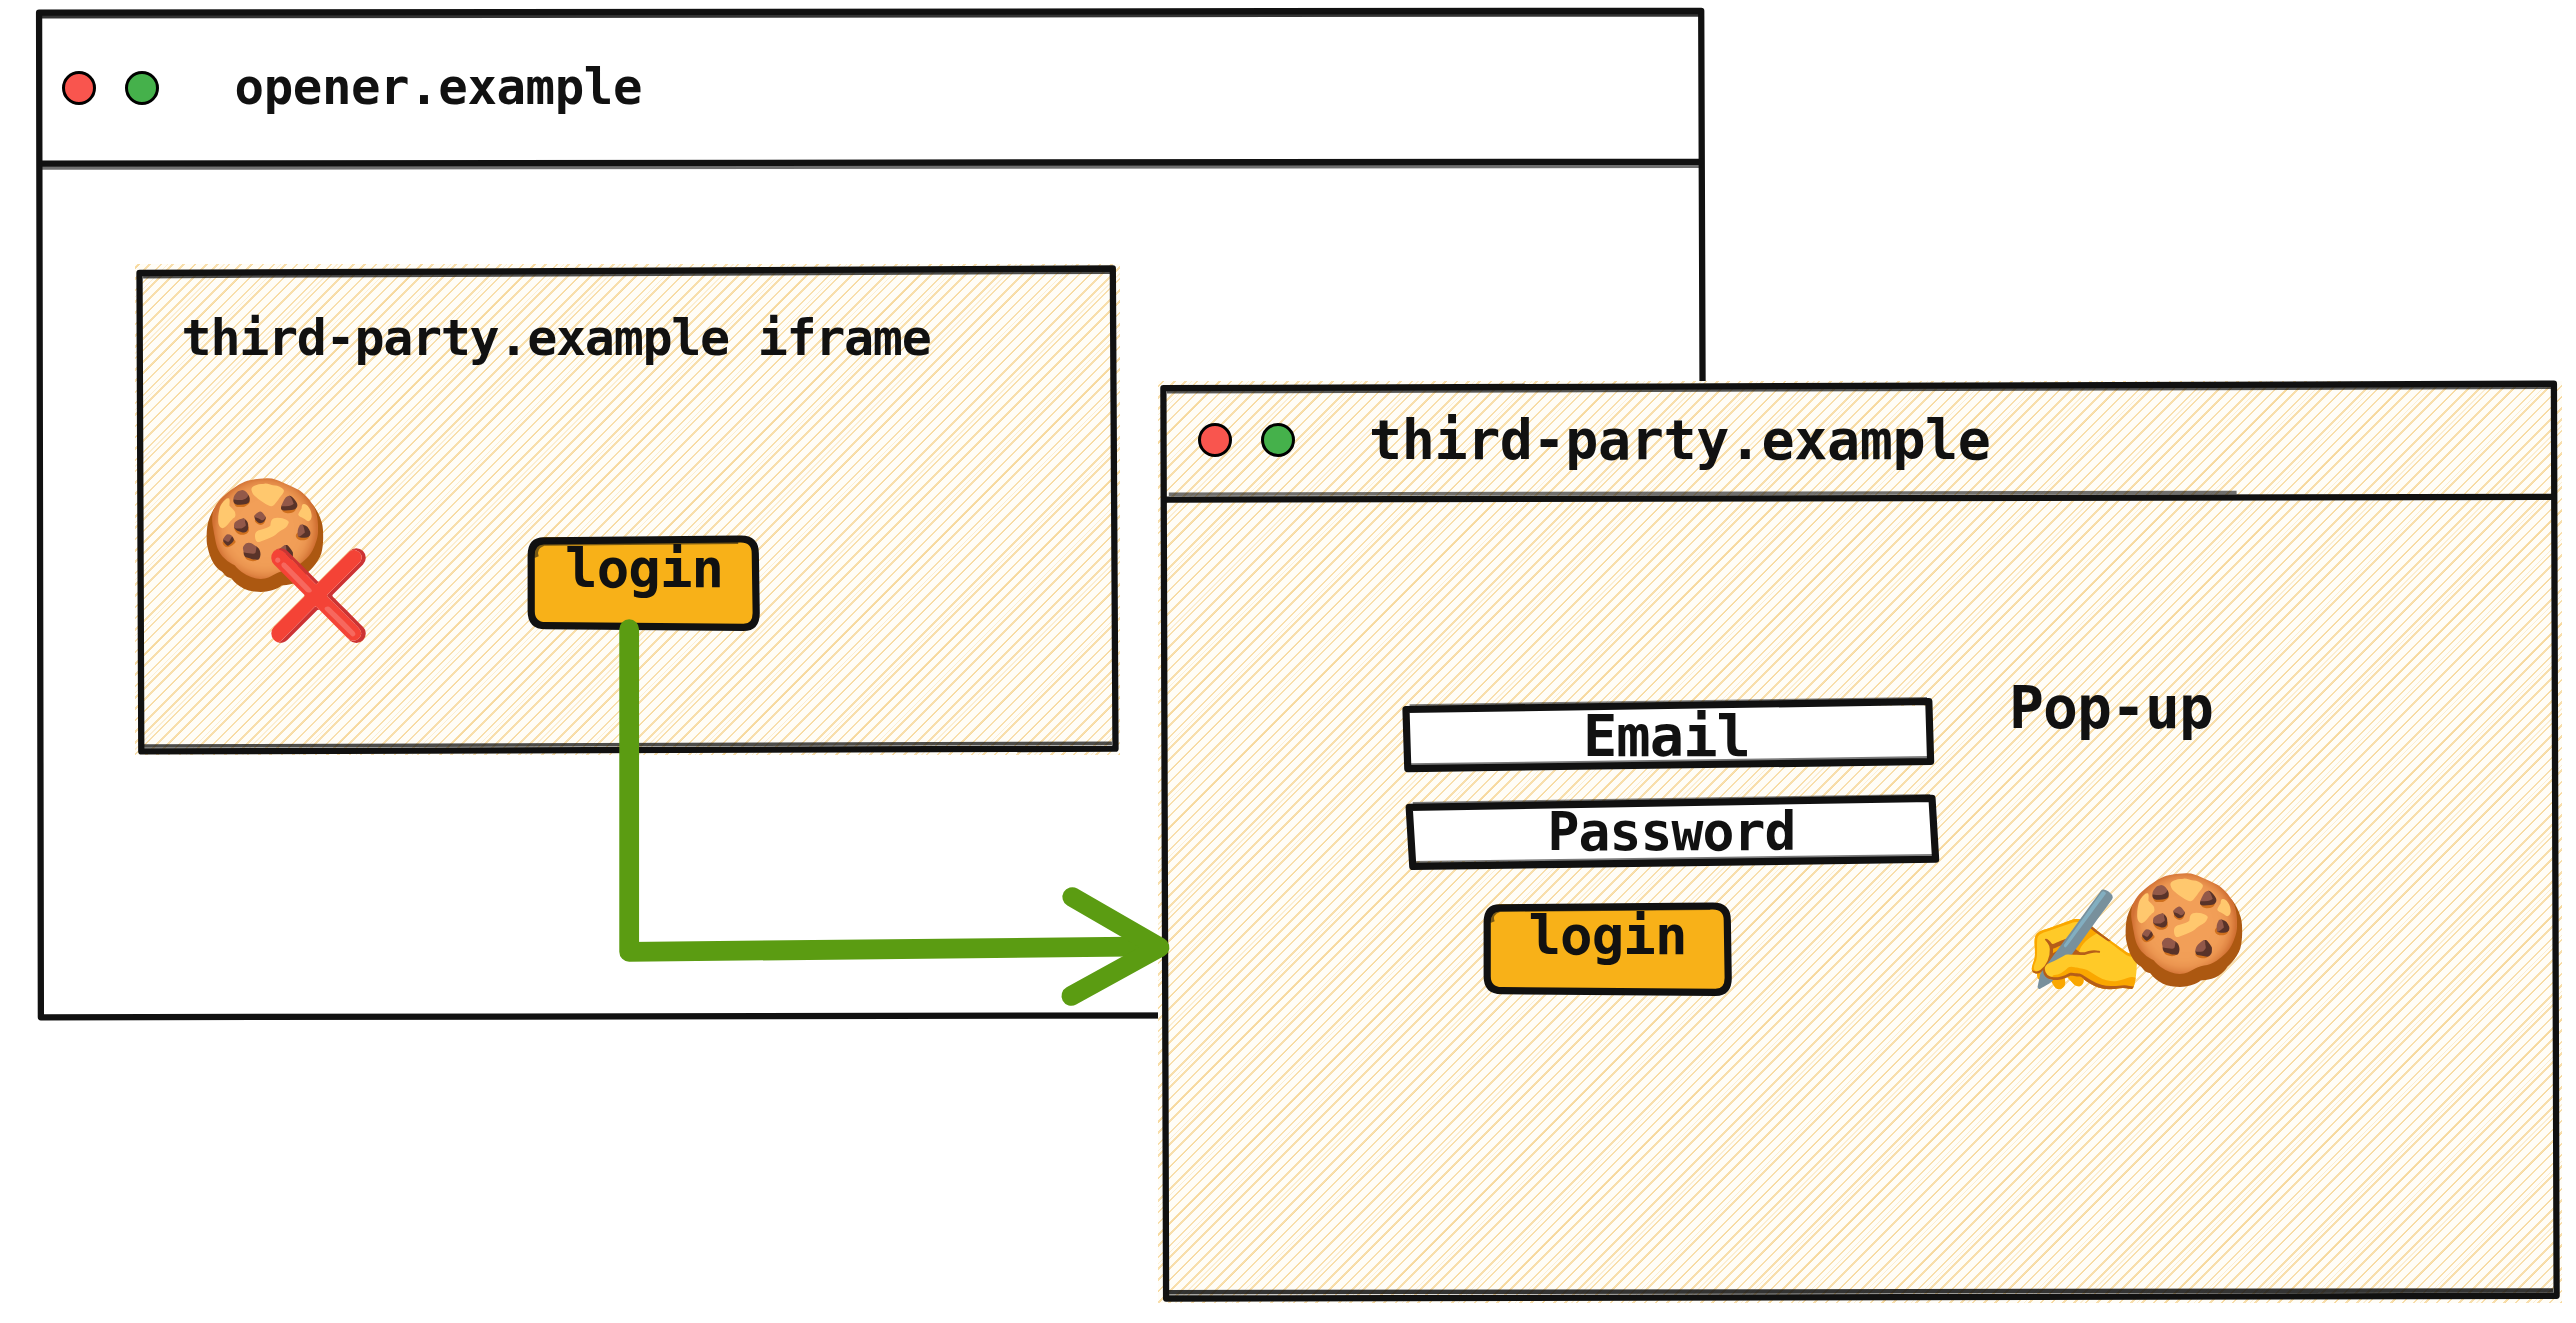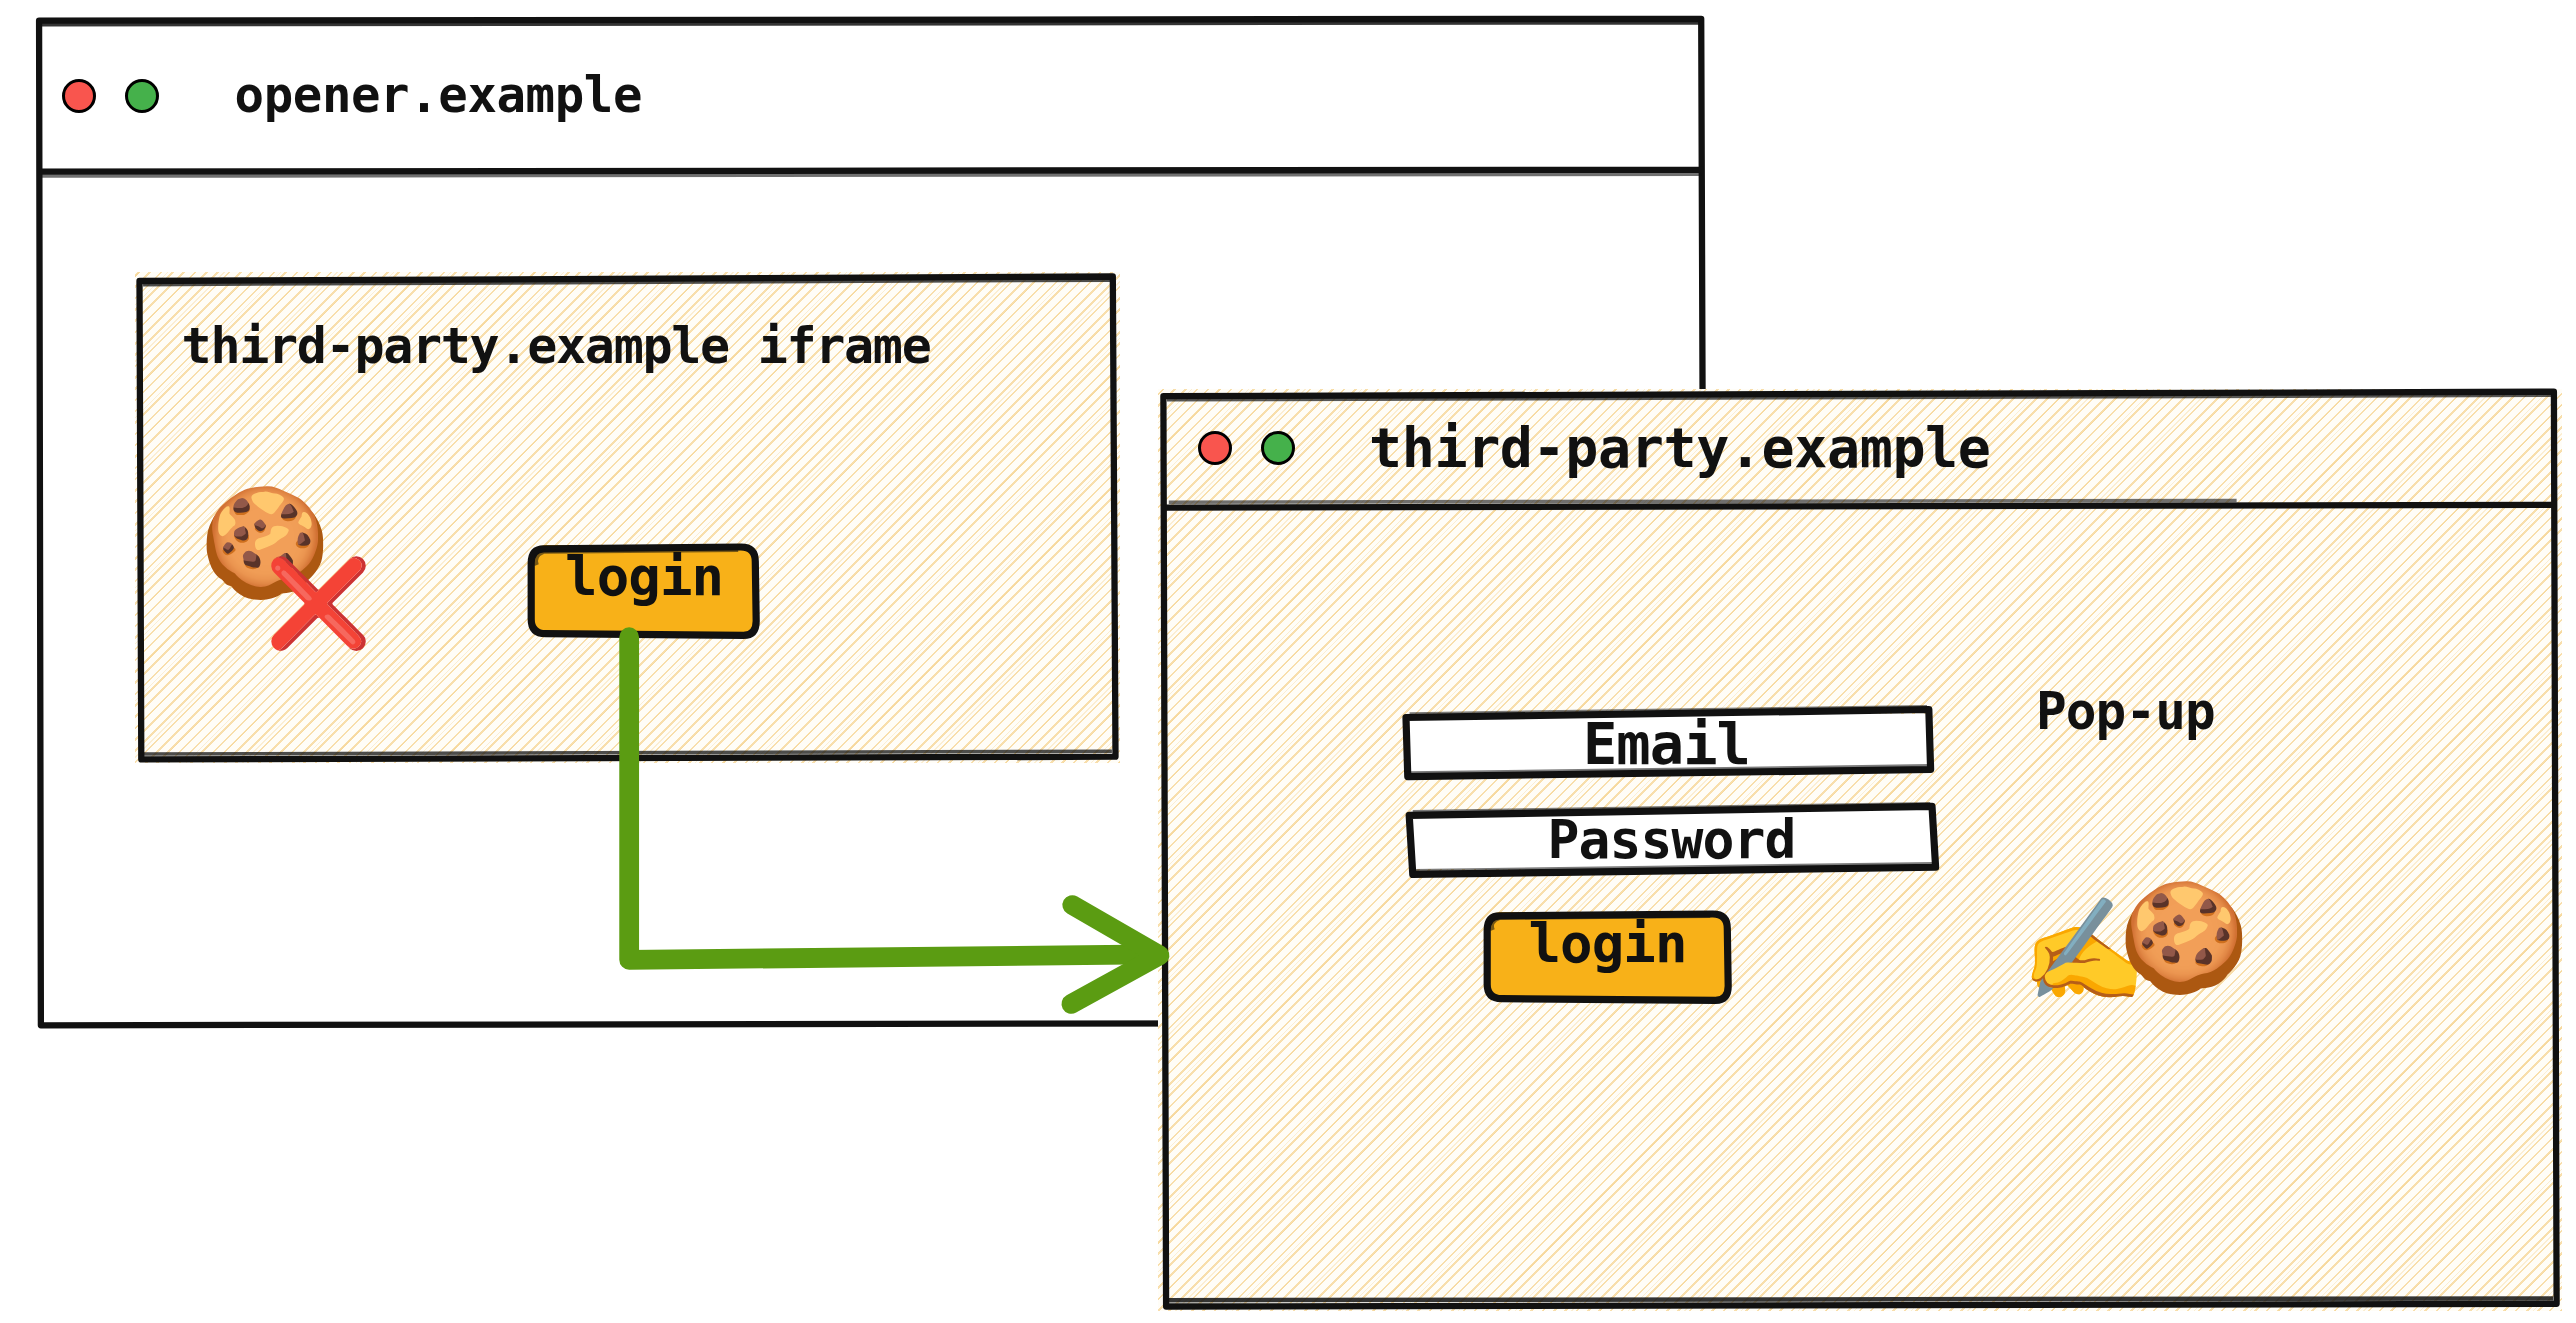--- a/index.html
+++ b/index.html
@@ -13,21 +13,20 @@
     position: relative;
     overflow: hidden;
     font-family: "DejaVu Sans Mono", monospace;
   }
 
   #stage {
     position: absolute;
     inset: 0;
     width: 2576px;
     height: 1240px;
-    margin-top: 8px;
   }
 
   
   .hatch {
     background-color: #fffdf7;
     background-image:
       repeating-linear-gradient(
         -45deg,
         rgba(244, 204, 126, 0.62) 0px,
         rgba(244, 204, 126, 0.62) 1.8px,
@@ -230,21 +229,21 @@
       <path d="M8,132 L1556,129" fill="none" stroke="#111" stroke-width="7"></path>
       <path d="M12,126 L1200,124" fill="none" stroke="#111" stroke-width="4" opacity="0.6"></path>
     </svg>
 
     <div class="titlebar" style="height:117px; padding-left:40px;">
       <span class="dot dot-red" style="width: 34px; height: 34px; margin-top: 1.8px; background: rgb(249, 85, 78);"></span>
       <span class="dot dot-green" style="width: 34px; height: 34px; margin-left: 29px; margin-top: 1.8px; background: rgb(69, 177, 75);"></span>
       <span class="win-title" style="font-size:55px; margin-left:74px;">third-party.example</span>
     </div>
 
-    <span class="popup-label" style="left:878px; top:293px; font-size:51px;">Pop-up</span>
+    <span class="popup-label" style="left:851px; top:293px; font-size:58px;">Pop-up</span>
 
     <div class="field" style="left:248px; top:325px; width:521px; height:59px; font-size:57px;">
       <svg class="field-border" viewBox="0 0 600 86" preserveAspectRatio="none">
         <path d="M10,14 L592,5 L594,72 L12,80 Z" fill="none" stroke="#111" stroke-width="8" stroke-linejoin="round"></path>
         <path d="M14,10 L590,2" fill="none" stroke="#111" stroke-width="4" opacity="0.55"></path>
         <path d="M13,76 L592,68" fill="none" stroke="#111" stroke-width="4" opacity="0.55"></path>
       </svg>
       <span class="field-label">Email</span>
     </div>
 

